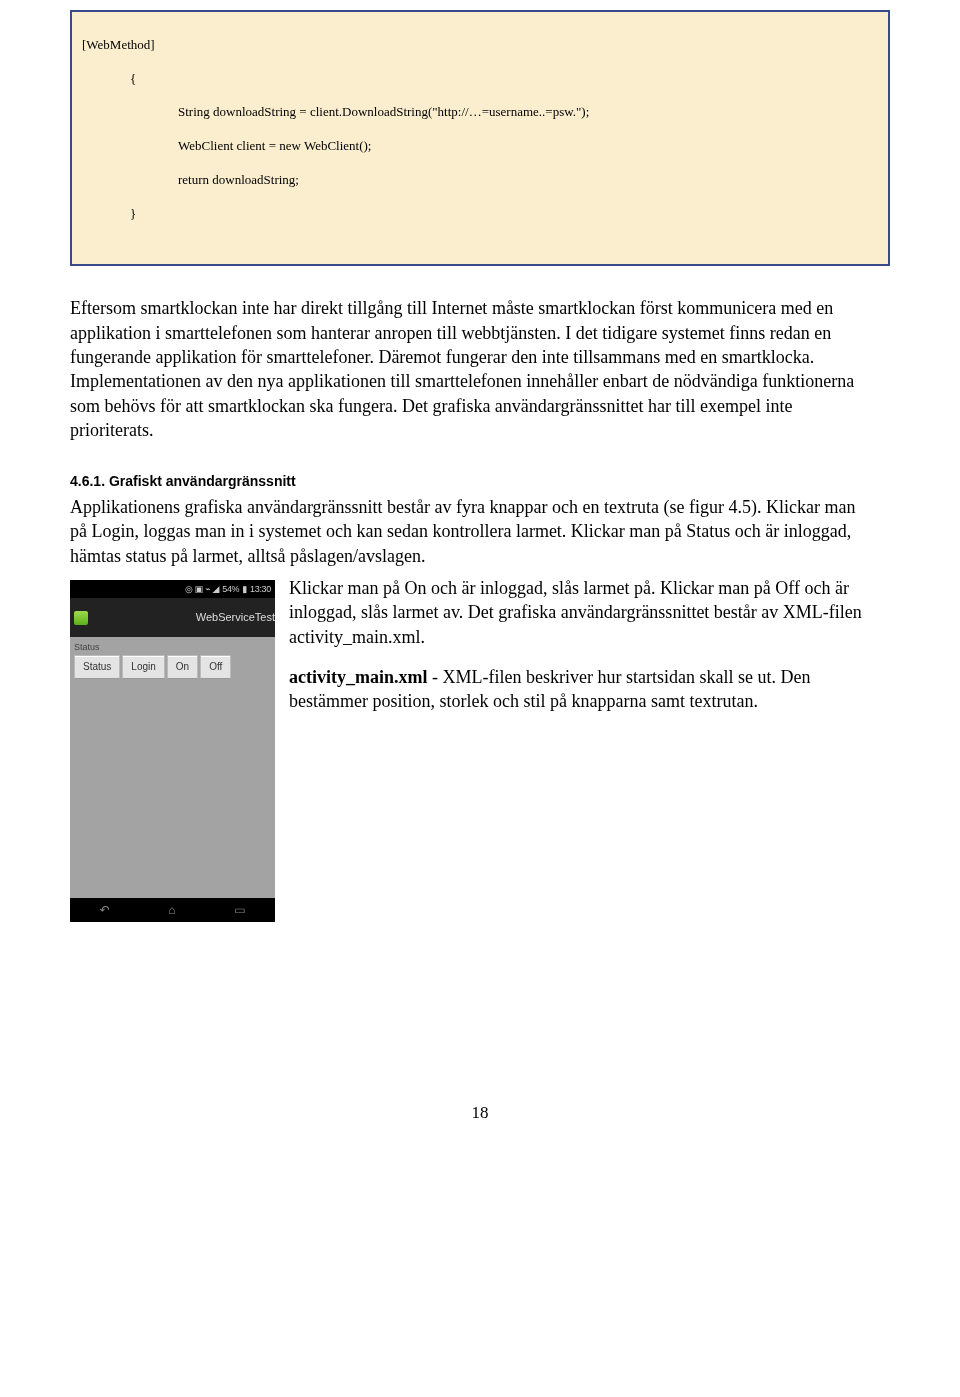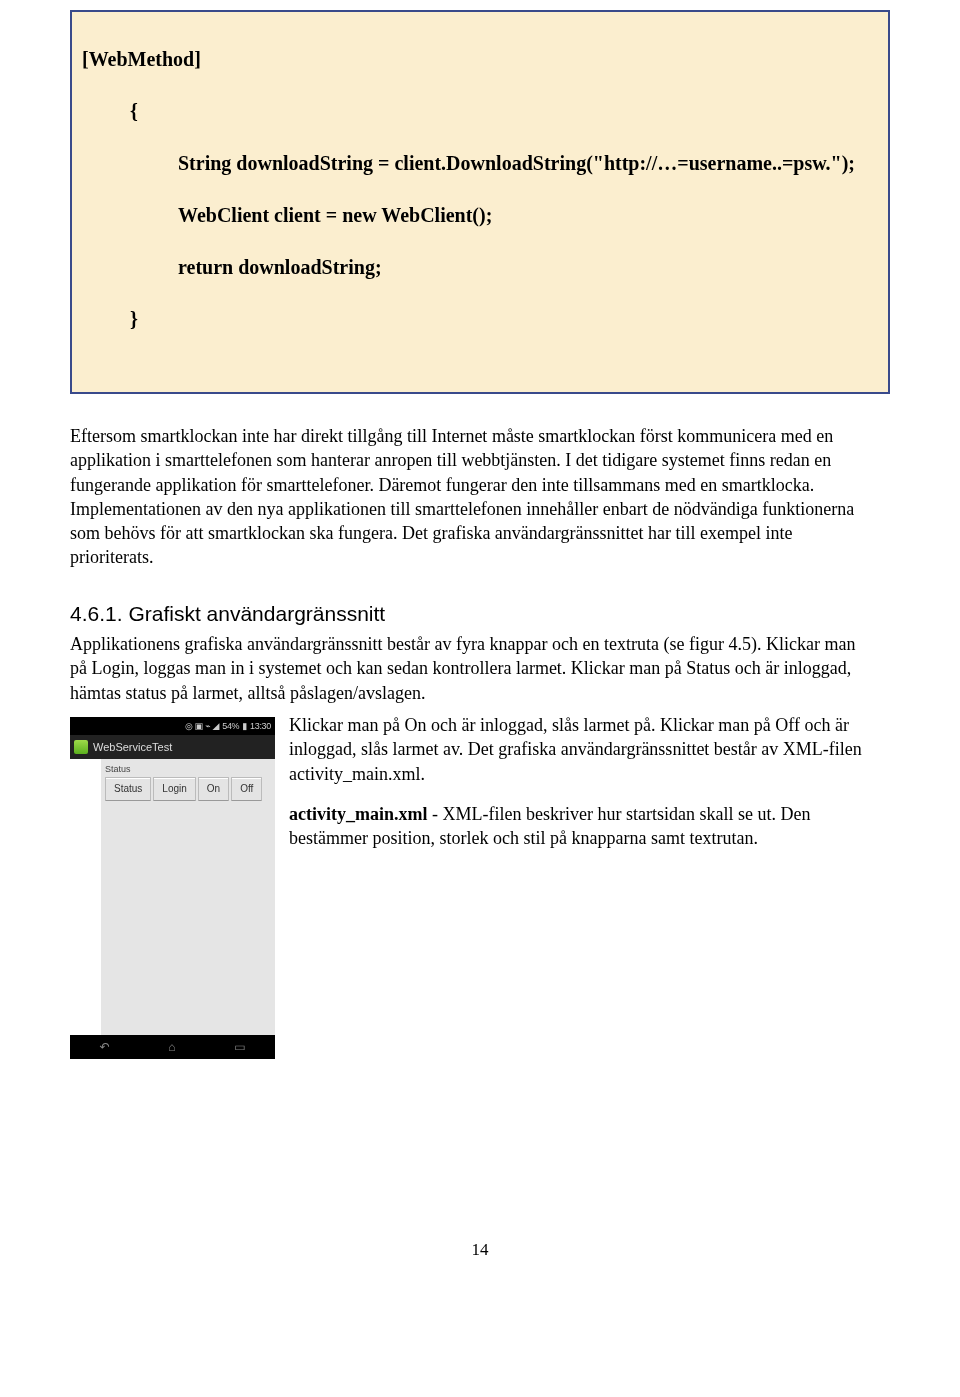--- a/index.html
+++ b/index.html
@@ -16,38 +16,38 @@
     margin: 0 auto;
     padding: 10px 70px 40px 70px;
     box-sizing: border-box;
   }
   .codebox {
     border: 2px solid #394a8b;
     background: #fbeecf;
     padding: 8px 4px 8px 10px;
     margin-bottom: 30px;
     font-family: "Times New Roman", Times, serif;
-    font-weight: bold;
-    font-size: 20px;
+    font-weight: normal;
+    font-size: 13px;
     line-height: 1.3;
     white-space: pre-wrap;
   }
   .codebox .line { display: block; }
   .codebox .indent1 { padding-left: 48px; display: block; }
   .codebox .indent2 { padding-left: 96px; display: block; }
   .section-h {
     font-family: Arial, Helvetica, sans-serif;
     font-weight: bold;
     font-size: 21px;
     margin: 34px 0 4px 0;
   }
   .subsection-h {
     font-family: Arial, Helvetica, sans-serif;
-    font-weight: normal;
-    font-size: 21px;
+    font-weight: bold;
+    font-size: 14px;
     margin: 30px 0 4px 0;
   }
   .para {
     margin: 0 17px 8px 0;
     text-align: left;
   }
   .wrap-row {
     overflow: hidden;
   }
   .phone {
@@ -74,41 +74,41 @@
     align-items: center;
     padding: 0 4px;
   }
   .statusbar-icons {
     display: flex;
     gap: 3px;
     align-items: center;
   }
   .sb-text { font-size: 9px; letter-spacing: -0.3px; }
   .titlebar {
-    height: 24px;
+    height: 39px;
     background: #222;
     color: #ddd;
     font-family: Arial, sans-serif;
     font-size: 11px;
     display: flex;
     align-items: center;
     padding-left: 4px;
     gap: 5px;
+    justify-content: space-between;
   }
   .app-icon {
     width: 14px; height: 14px;
     background: linear-gradient(#9edb4a,#5bb01e);
     border-radius: 2px;
     display: inline-block;
   }
   .content-area {
-    background: #e5e5e5;
+    background: #a3a3a3;
     height: calc(100% - 18px - 24px - 24px);
     padding: 2px;
-    margin-left: 31px;
   }
   .status-label {
     font-family: Arial, sans-serif;
     font-size: 9px;
     color: #444;
     padding: 2px 0 2px 2px;
   }
   .btn-row {
     display: flex;
     gap: 2px;
@@ -204,14 +204,14 @@
       <p class="para">Klickar man på On och är inloggad, slås larmet på. Klickar man på Off och är inloggad, slås larmet av. Det grafiska användargränssnittet består av XML-filen activity_main.xml.</p>
       <p class="para">
         <b>activity_main.xml</b><span> - XML-filen beskriver hur startsidan skall se ut. Den bestämmer position, storlek och stil på knapparna samt textrutan.</span>
       </p>
     </div>
   </div>
 
   <div style="clear:both"></div>
 
 
-  <div class="pagenum">14</div>
+  <div class="pagenum">18</div>
 </div>
 
 </body></html>

